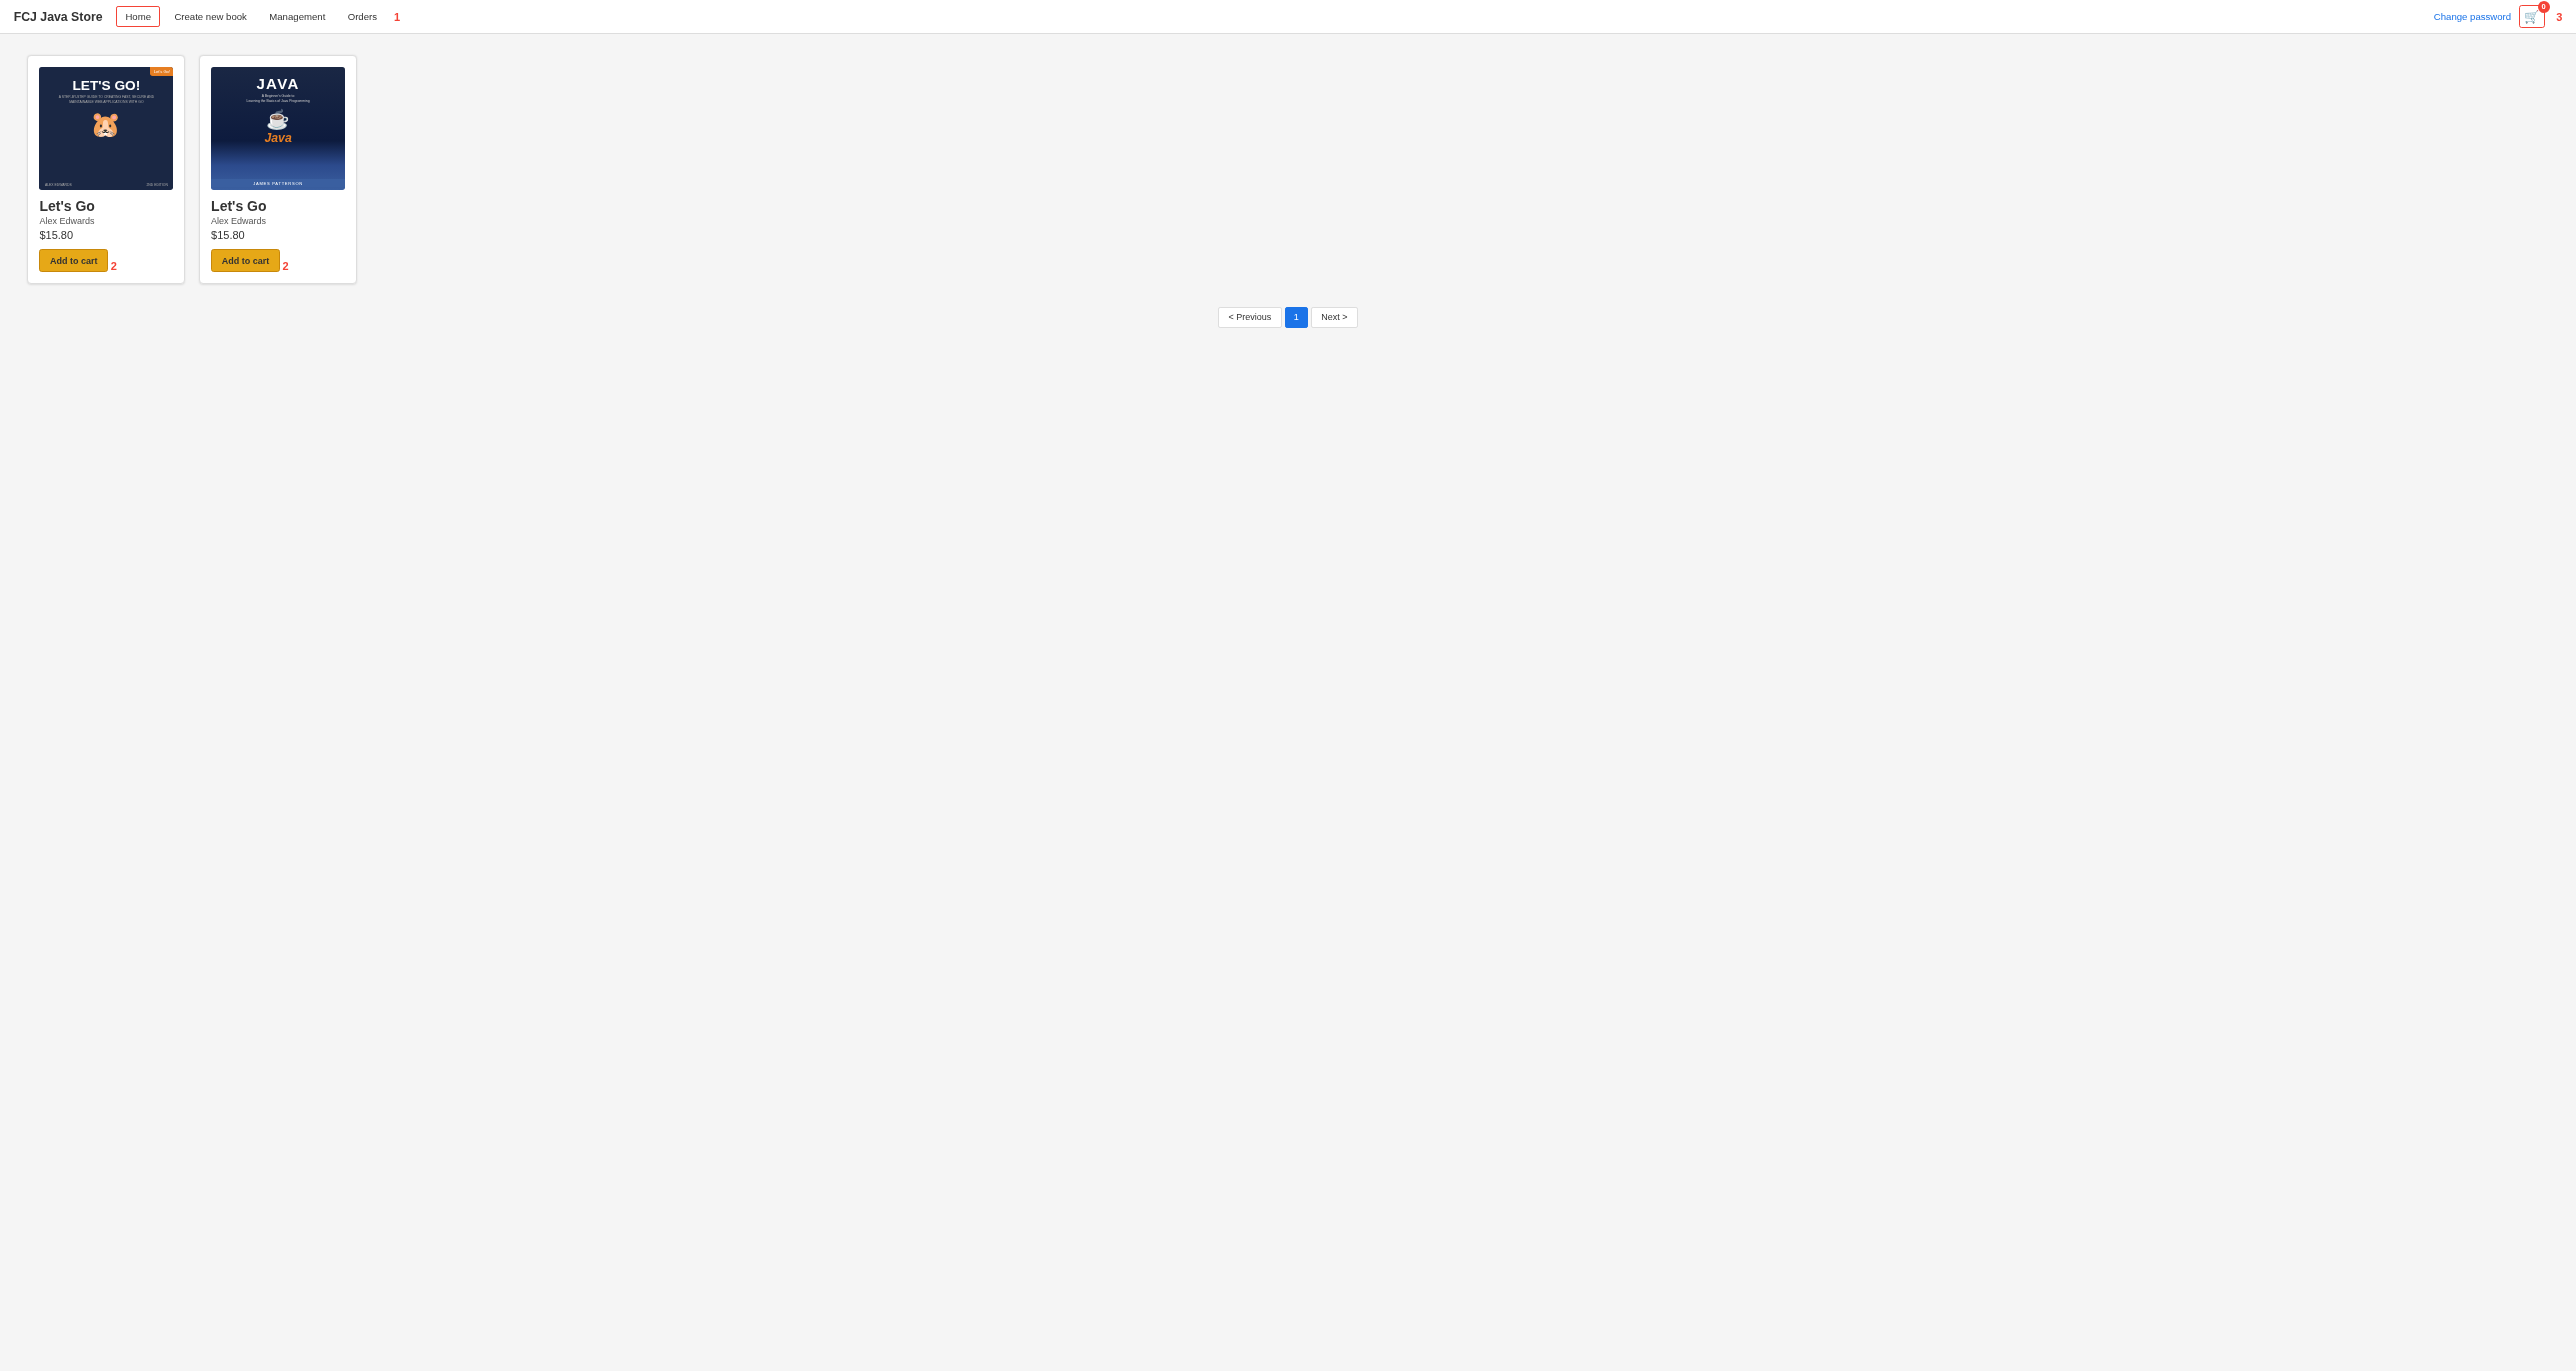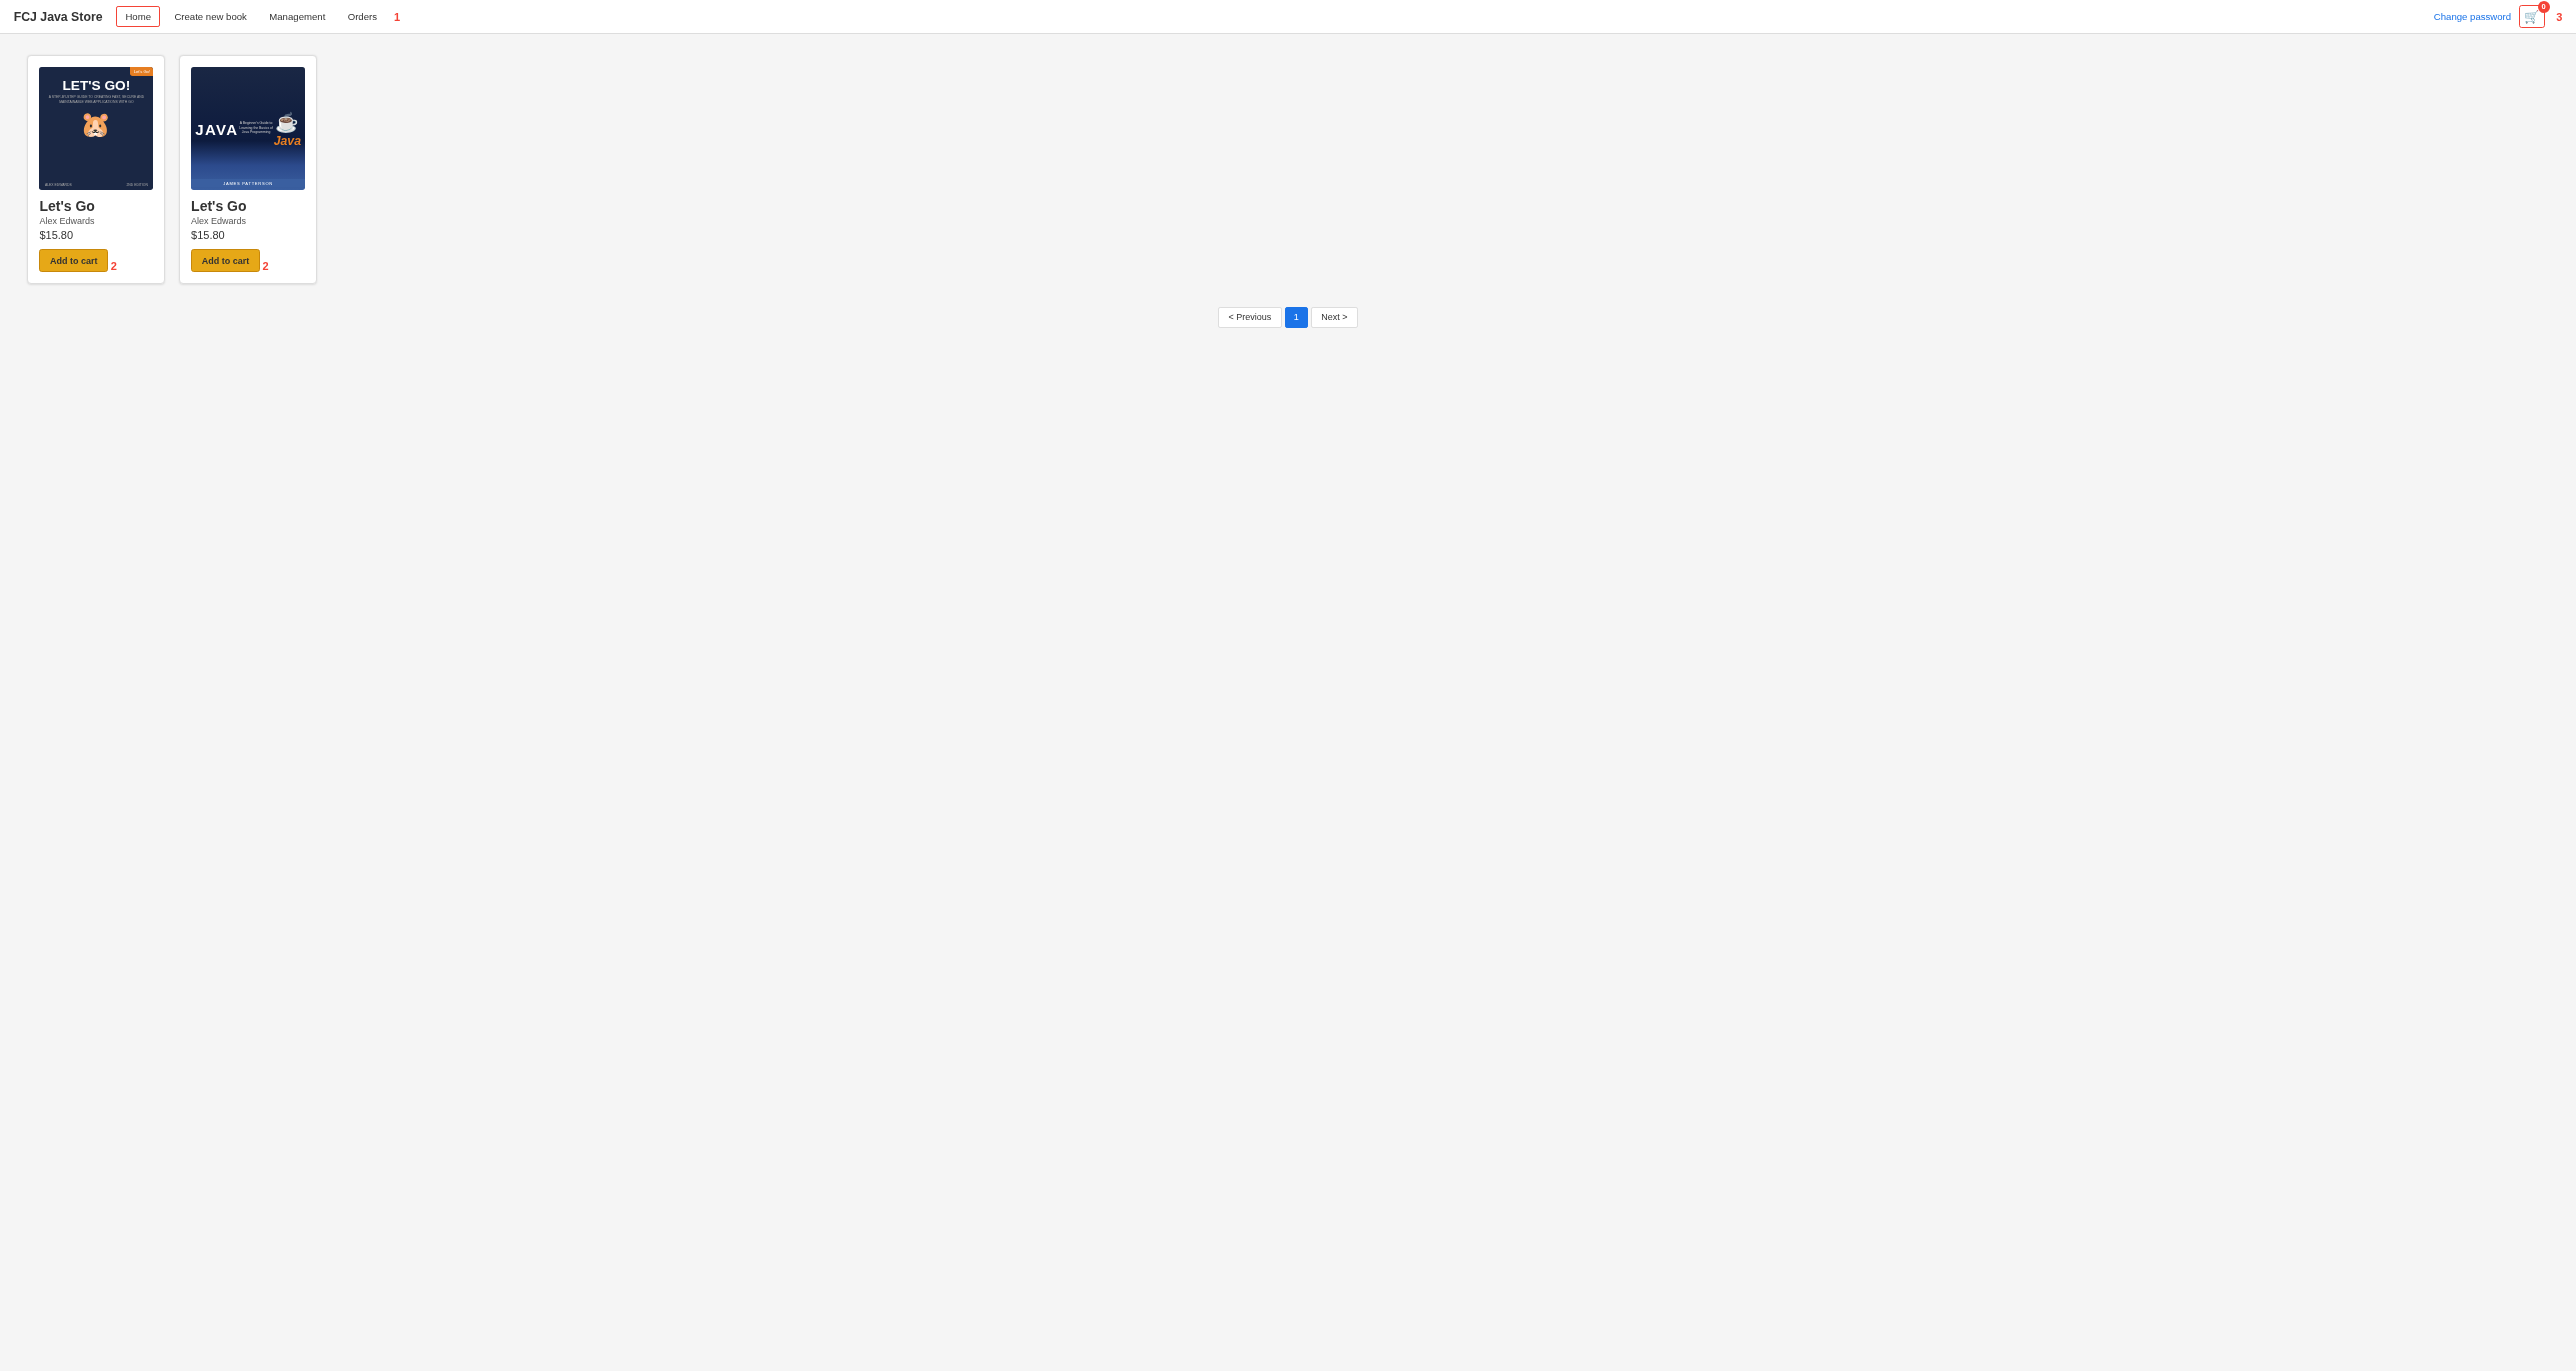--- a/index.html
+++ b/index.html
@@ -107,21 +107,21 @@
       gap: 13.7px;
       margin-bottom: 20.6px;
     }
 
     
     .book-card {
       background: #fff;
       border: 0.7px solid #ddd;
       border-radius: 4.1px;
       padding: 11px;
-      width: 138px;
+      width: 158px;
       display: flex;
       flex-direction: column;
       box-shadow: 0 0.7px 2.1px rgba(0,0,0,0.1);
     }
     .book-cover {
       width: 100%;
       height: 123px;
       border-radius: 2.7px;
       margin-bottom: 8.2px;
       display: flex;
@@ -189,21 +189,21 @@
       font-size: 3.4px;
     }
 
     
     .java-cover {
       background: linear-gradient(180deg, #1a2744 0%, #0d1b3e 60%, #2c4a8c 80%, #3a5fa0 100%);
       width: 100%;
       height: 100%;
       position: relative;
       display: flex;
-      flex-direction: row;
+      flex-direction: column;
       align-items: center;
       padding: 5.5px 4.1px;
     }
     .java-title-text {
       color: white;
       font-size: 15px;
       font-weight: 900;
       letter-spacing: 1.4px;
       text-align: center;
       margin-top: 2.7px;

